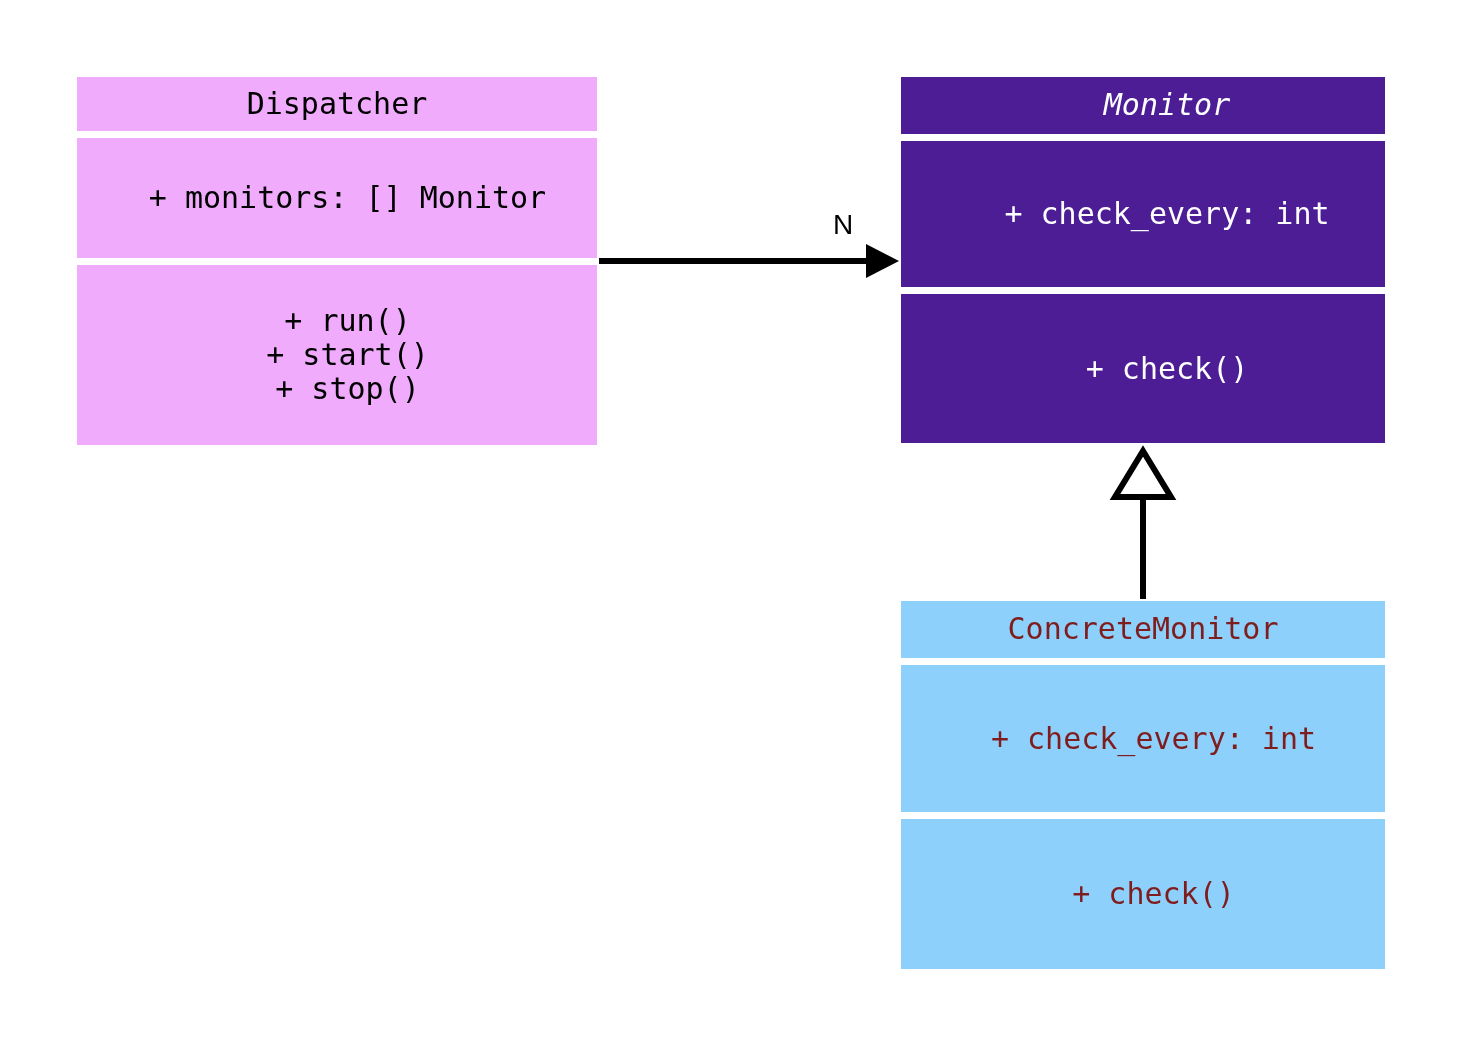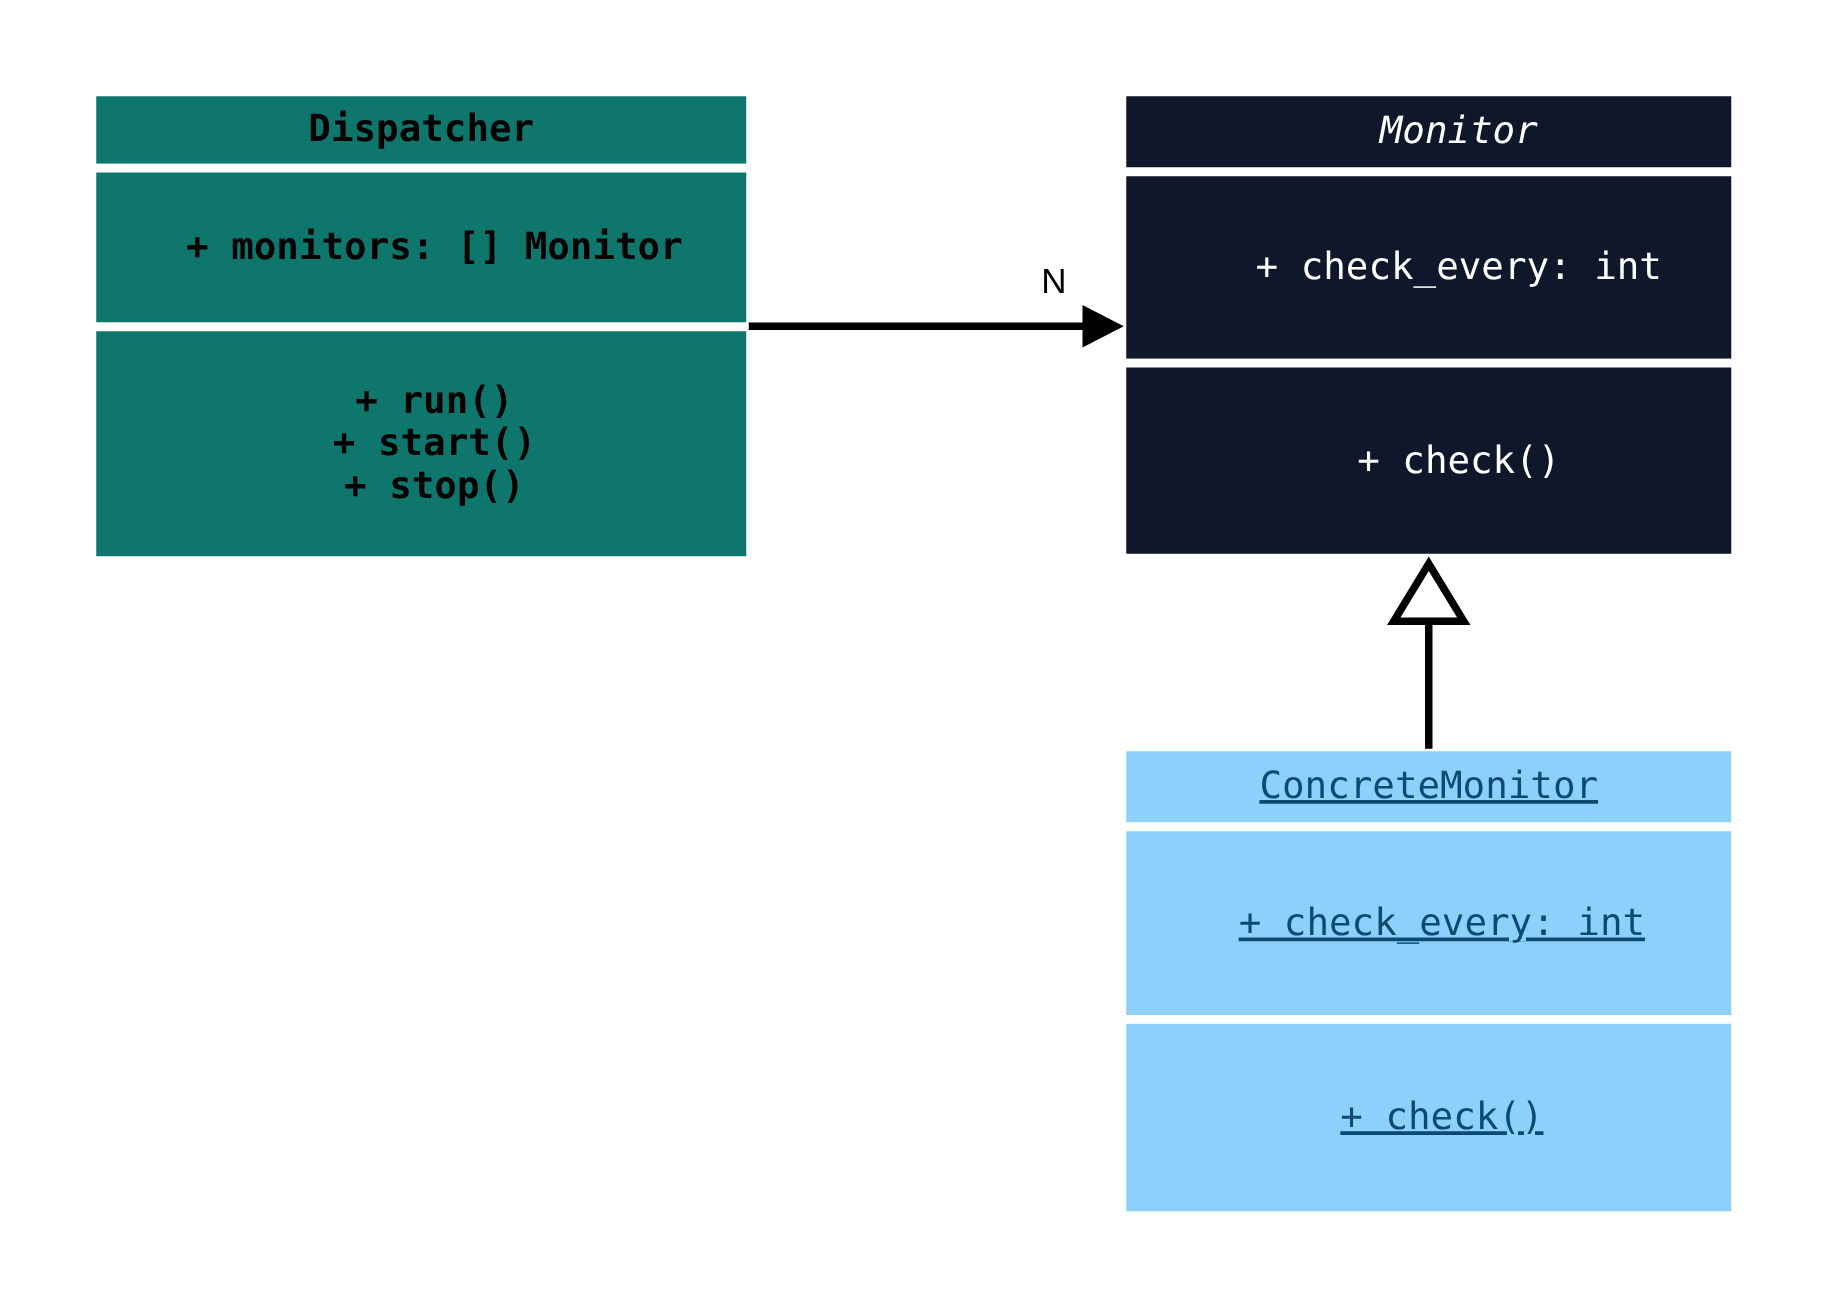--- a/index.html
+++ b/index.html
@@ -52,47 +52,47 @@
     white-space: pre;
   }
 
   
   #dispatcher-class {
     left: 77px;
     top: 77px;
     width: 520px;
     height: 368px;
   }
-  #dispatcher-class .uml-compartment { background: #0f766e; color: #000000; font-weight: bold; }
+  #dispatcher-class .uml-compartment { background: #f0abfc; color: #000000; }
   #dispatcher-header      { height: 54px; }
   #dispatcher-attributes  { height: 120px; padding: 0 0 0 21px; }
   #dispatcher-methods     { height: 180px; padding: 0 0 0 21px; }
   #dispatcher-class .uml-sep { height: 7px; }
 
   
   #monitor-class {
     left: 901px;
     top: 77px;
     width: 484px;
     height: 366px;
   }
-  #monitor-class .uml-compartment { background: #0f172a; color: #ffffff; padding-left: 48px; }
+  #monitor-class .uml-compartment { background: #4c1d95; color: #ffffff; padding-left: 48px; }
   #monitor-header     { height: 57px; }
   #monitor-attributes { height: 146px; padding: 0 0 0 21px; }
   #monitor-methods    { height: 149px; padding: 0 0 0 21px; }
   #monitor-class .uml-sep { height: 7px; }
 
   
   #concrete-monitor-class {
     left: 901px;
     top: 601px;
     width: 484px;
     height: 368px;
   }
-  #concrete-monitor-class .uml-compartment { background: #8ED0FC; color: #0c4a6e; text-decoration: underline; }
+  #concrete-monitor-class .uml-compartment { background: #8ED0FC; color: #7f1d1d; }
   #concrete-header     { height: 57px; }
   #concrete-attributes { height: 147px; padding: 0 0 0 21px; }
   #concrete-methods    { height: 150px; padding: 0 0 0 21px; }
   #concrete-monitor-class .uml-sep { height: 7px; }
 
   
   .connector-svg {
     position: absolute;
     left: 0;
     top: 0;

